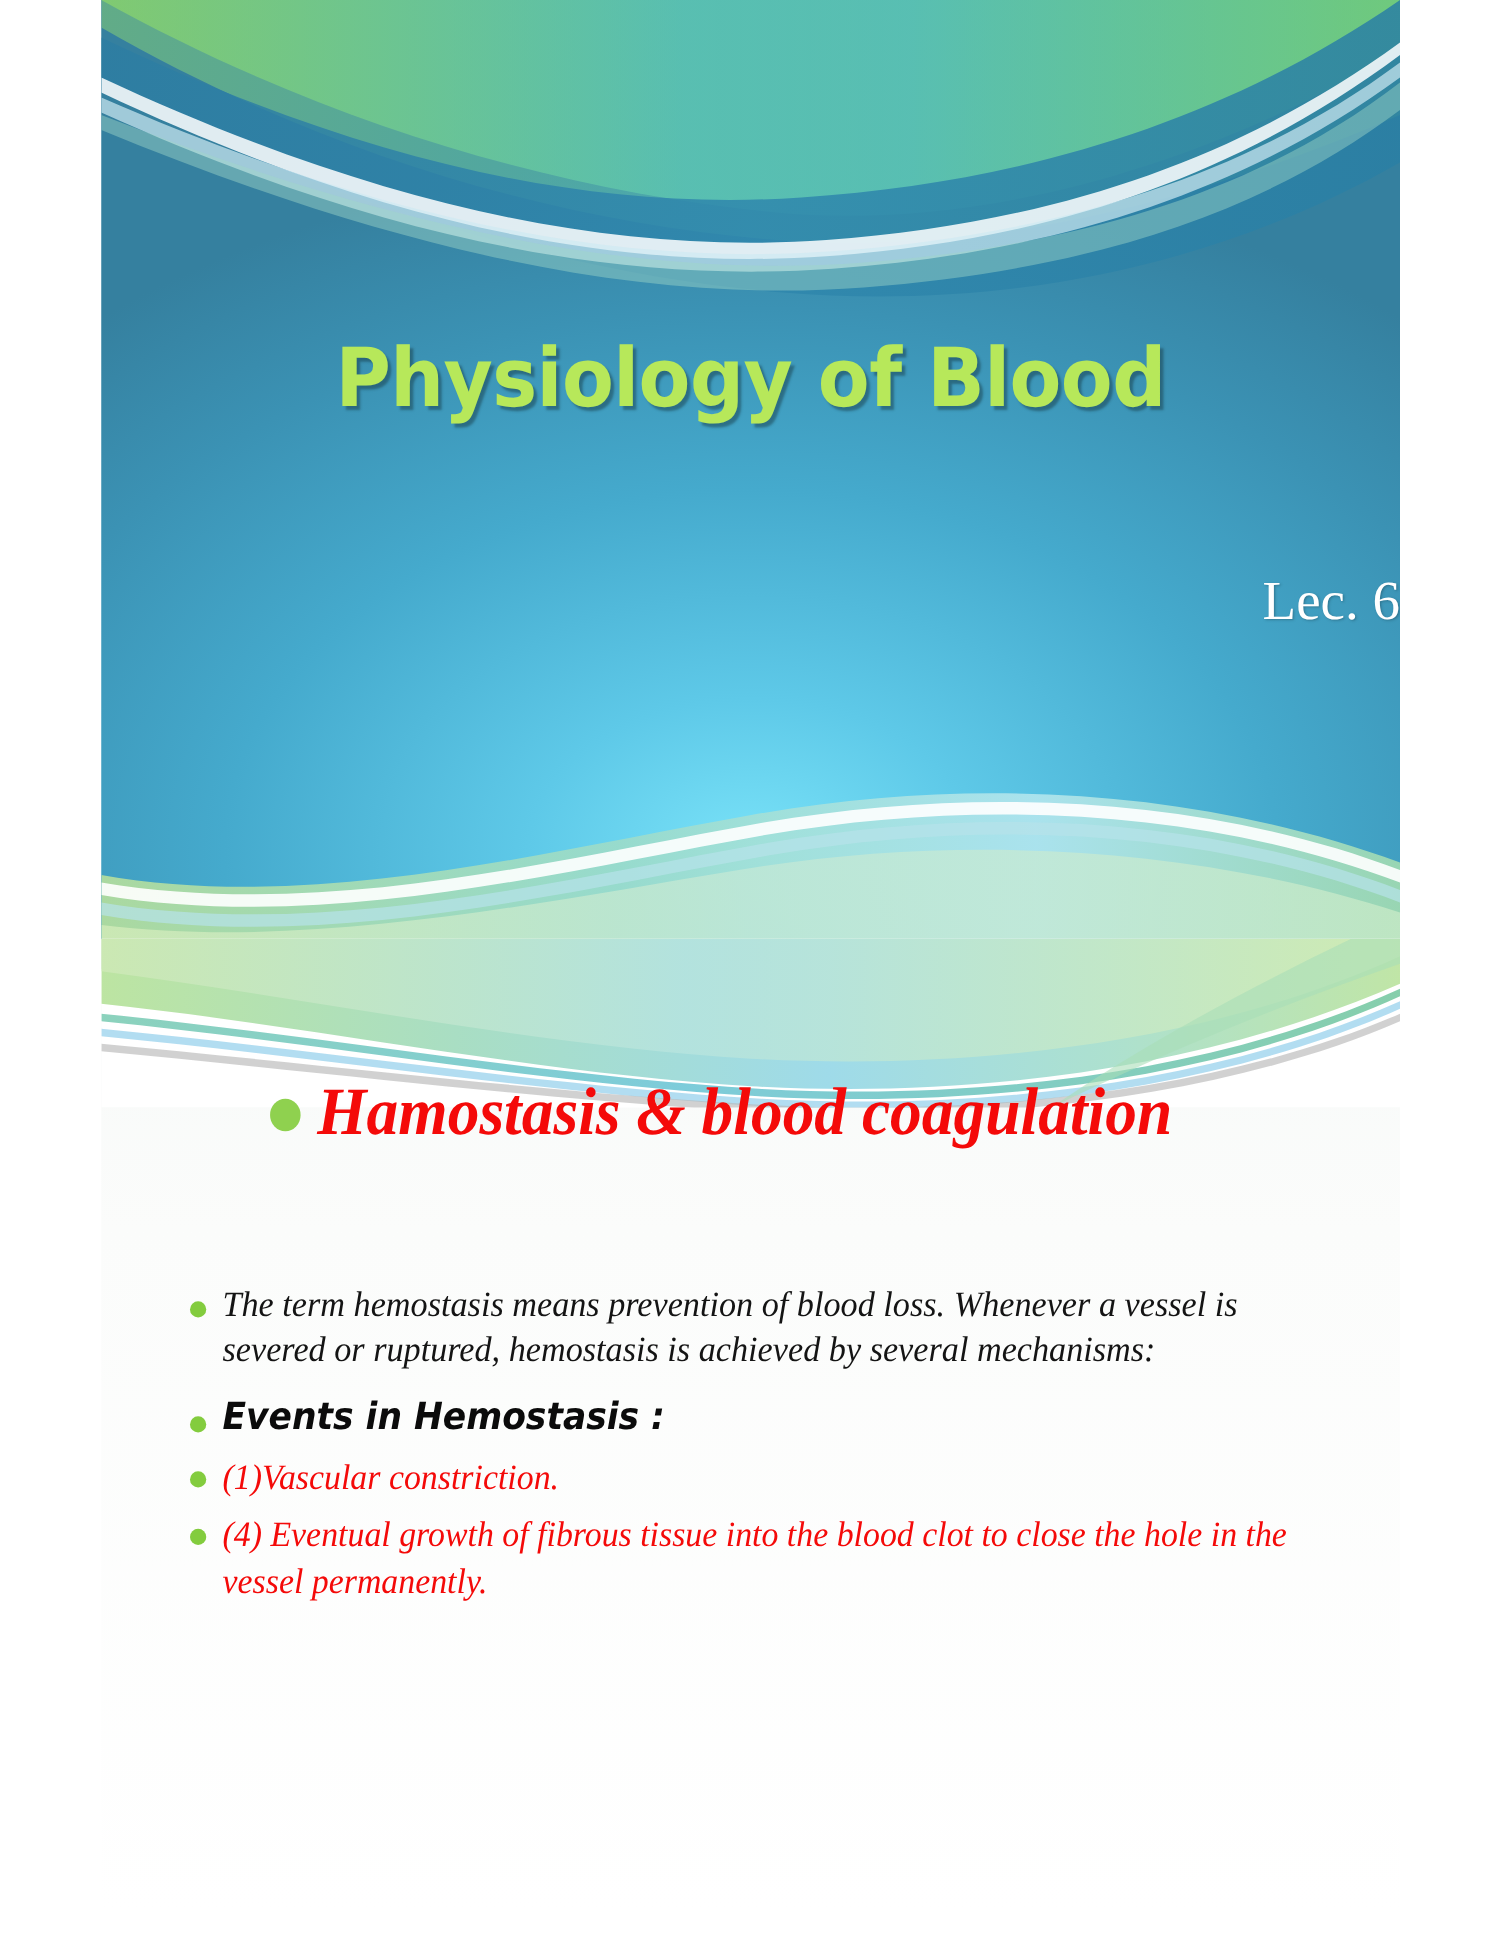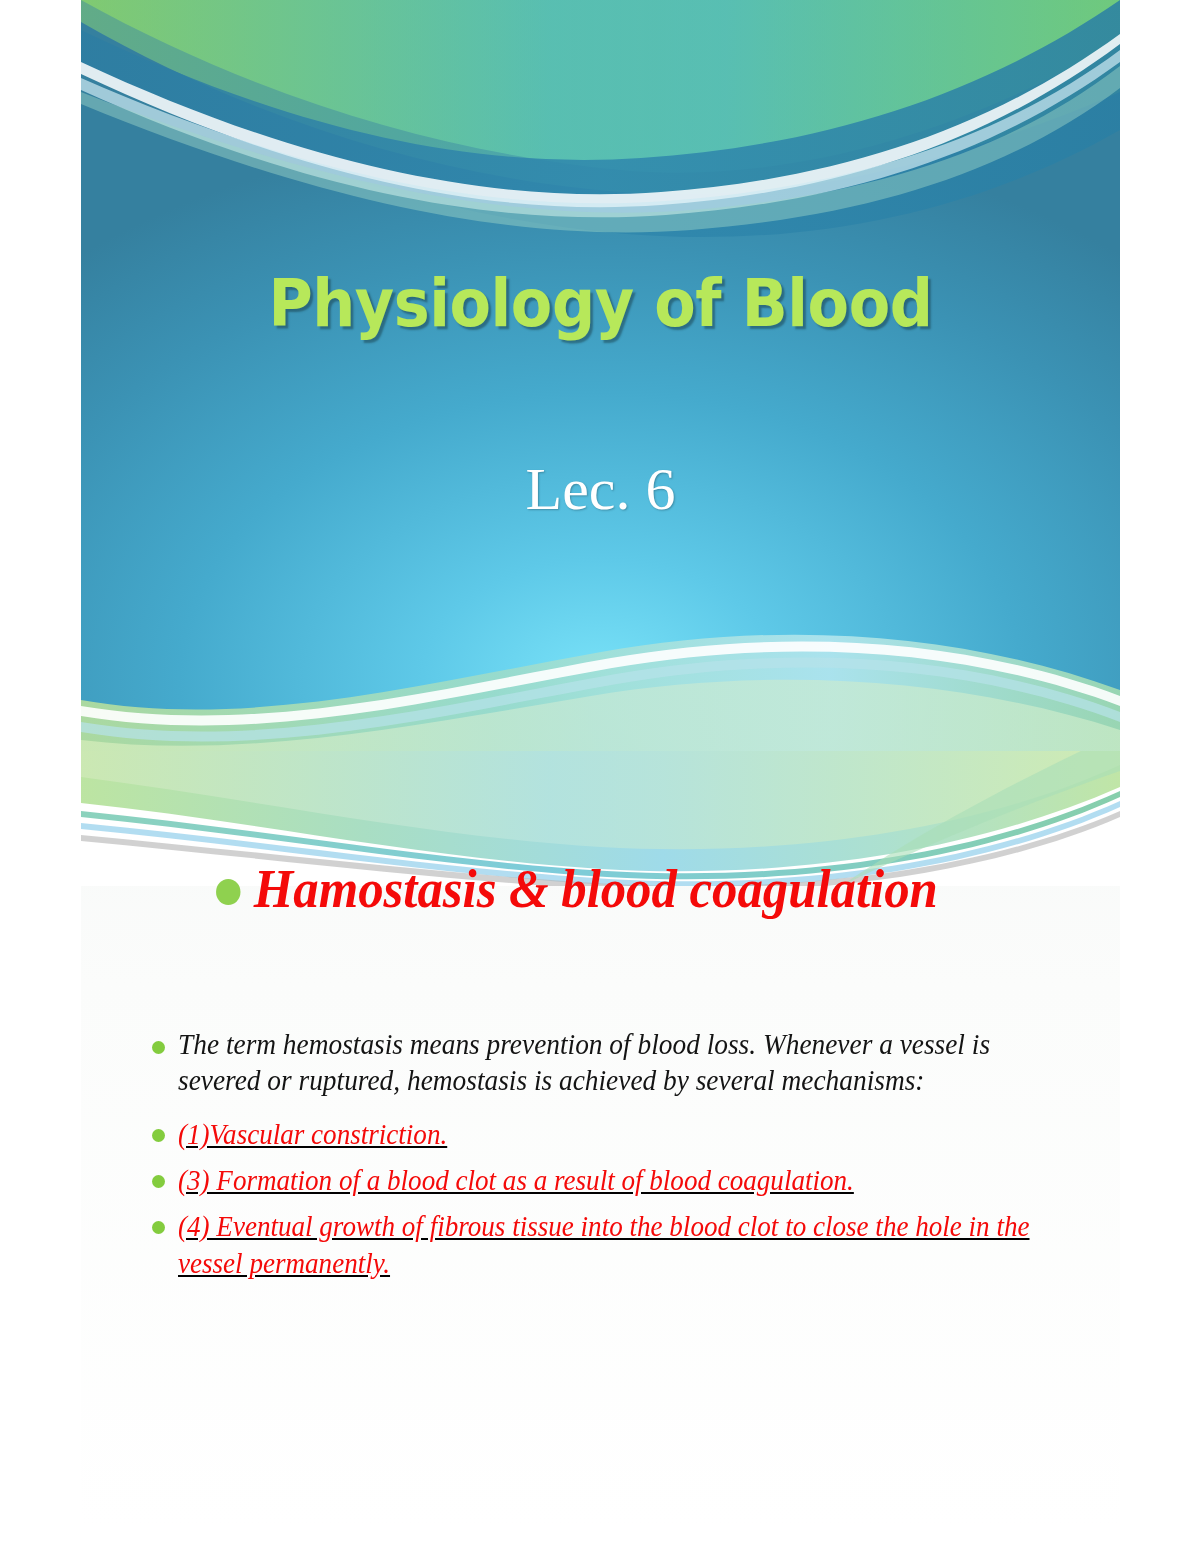--- a/index.html
+++ b/index.html
@@ -26,23 +26,23 @@
     font-family:"DejaVu Sans", sans-serif;
     font-weight:bold;
     font-size:65px;
     letter-spacing:-0.5px;
     color:#b7e85a;
     text-shadow:3px 3px 2px rgba(20,50,60,0.45);
     transform:scaleX(0.93);
   }
   .s1-sub {
     position:absolute; left:0; right:0; top:455px;
-    text-align:center;
-    font-family:"Liberation Serif", serif;
-    font-size:60px;
+    text-align:right;
+    font-family:"Liberation Serif", serif;
+    font-size:44px;
     color:#ffffff;
     text-shadow:1px 1px 2px rgba(20,50,60,0.35);
   }
 
   
   .slide2 {
     position:absolute; left:81px; top:751px; width:1039px; height:778px;
     overflow:hidden;
     background:linear-gradient(180deg,#f7f9f8 0%, #fbfcfb 30%, #ffffff 100%);
   }
@@ -82,21 +82,21 @@
     font-size:30px; line-height:1.2; color:#0b0b0b;
     transform:scaleX(0.92); transform-origin:left top;
   }
   .blt.events-row::before { top:17px; }
   .redline {
     font-family:"Liberation Serif", serif;
     font-style:italic; font-size:28.5px; line-height:1.3;
     color:#f40a09;
     transform:scaleX(0.95); transform-origin:left top;
   }
-  .blt.red-row { margin-bottom:9px;text-decoration:underline; }
+  .blt.red-row { margin-bottom:9px; }
   .blt.red-row::before { top:13px; }
 </style>
 </head>
 <body>
 
 <div class="page">
 
   <div class="slide1">
 
     <div class="svgwrap">
@@ -187,29 +187,29 @@
     <div class="s2-heading">
       <span class="hbullet"></span><span>Hamostasis &amp; blood coagulation</span>
     </div>
 
     <div class="bullets">
 
       <div class="blt">
         <div class="para">The term hemostasis means prevention of blood loss. Whenever a vessel is severed or ruptured, hemostasis is achieved by several mechanisms:</div>
       </div>
 
+      <div class="blt events-row" style="margin-top:14px;margin-bottom:12px;">
+        <div class="events">Events in Hemostasis :</div>
+      </div>
 
       <div class="blt red-row">
         <div class="redline">(1)Vascular constriction.</div>
       </div>
 
 
-      <div class="blt red-row">
-        <div class="redline">(3) Formation of a blood clot as a result of blood coagulation.</div>
-      </div>
 
       <div class="blt red-row">
         <div class="redline">(4) Eventual growth of fibrous tissue into the blood clot to close the hole in the vessel permanently.</div>
       </div>
 
     </div>
   </div>
 
 </div>
 

